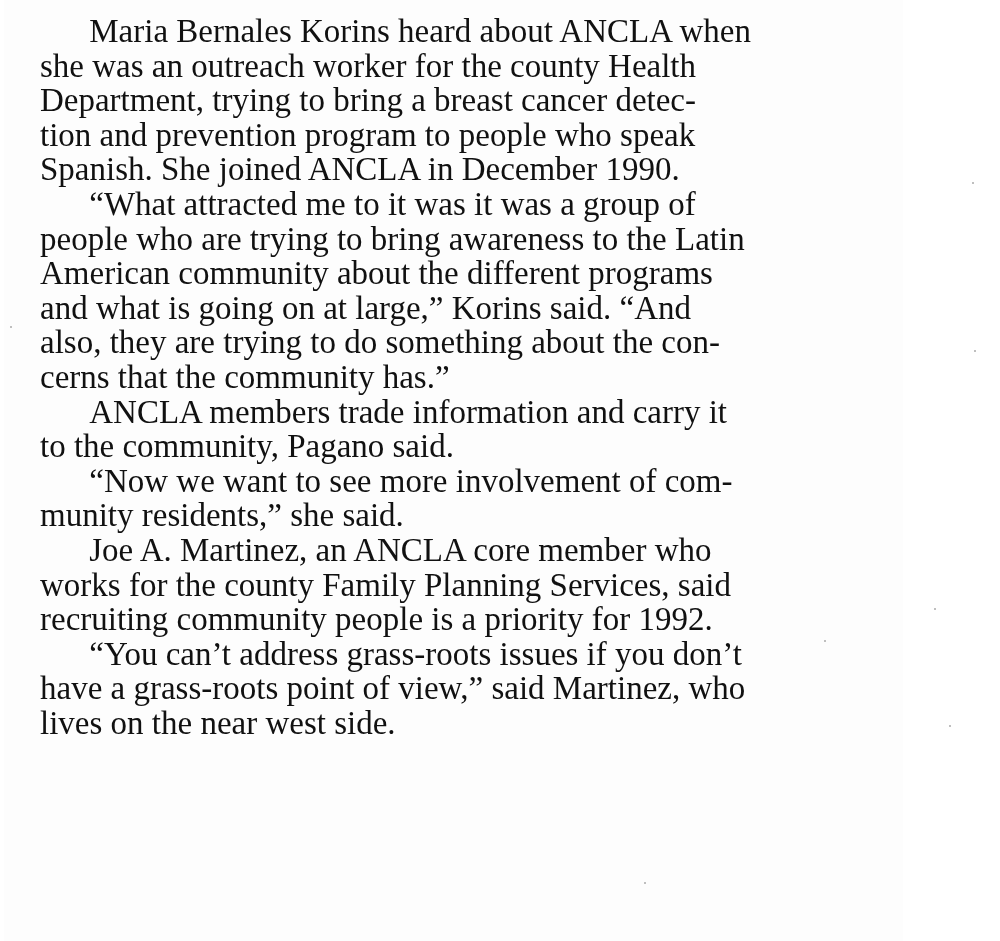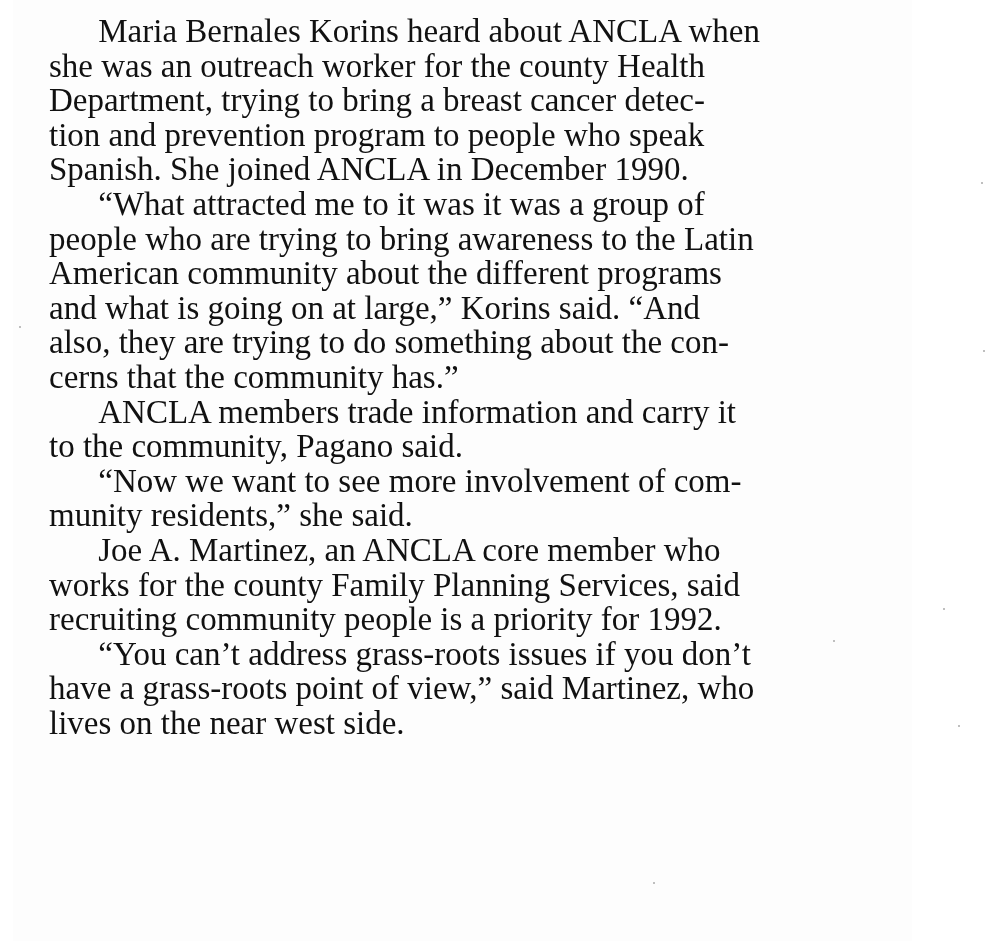--- a/index.html
+++ b/index.html
@@ -8,21 +8,21 @@
       background: #ffffff;
     }
     body {
       width: 1000px;
       height: 941px;
       overflow: hidden;
       position: relative;
     }
     .clipping {
       position: absolute;
-      left: 13px;
+      left: 4px;
       top: 0;
       width: 872px;
       height: 941px;
       background: #fdfdfd;
       padding-left: 27px;
     }
     .article {
       position: absolute;
       left: 36px;
       top: 14px;

